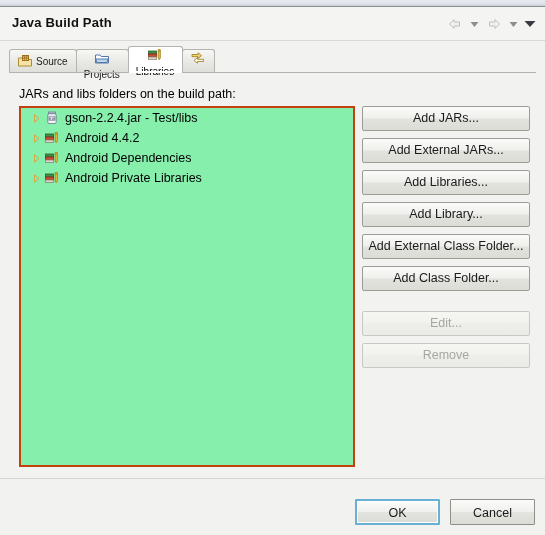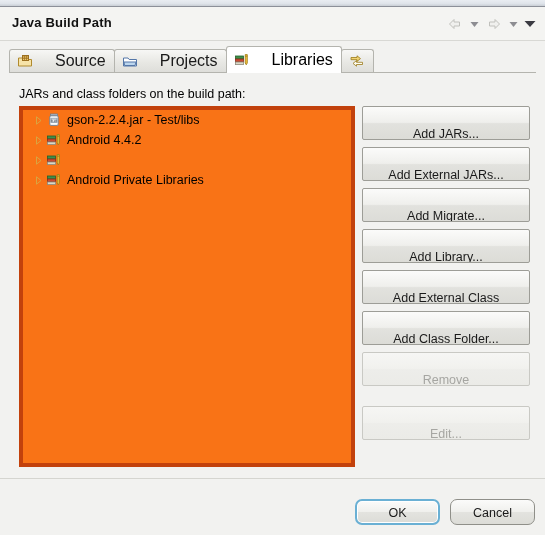--- a/index.html
+++ b/index.html
@@ -84,39 +84,39 @@
     left: 0; top: 0;
     height: 25px;
     display: flex;
     align-items: flex-end;
   }
   .tab {
     height: 23px;
     box-sizing: border-box;
     display: flex;
     align-items: center;
-    gap: 22px;
+    gap: 3px;
     padding: 0 8px 0 7px;
-    font-size: 16px;
+    font-size: 10px;
     color: #1a1a1a;
     border: 1px solid #b4b4ae;
     border-bottom: none;
     border-radius: 3px 3px 0 0;
     background: linear-gradient(to bottom, #f7f7f5 0%, #e8e8e4 55%, #dededa 100%);
     position: relative;
     white-space: nowrap;
   }
   .tab.selected {
     height: 26px;
     background: #ffffff;
     border-color: #b4b4ae;
     z-index: 3;
     color: #000000;
   }
-  .tab + .tab { margin-left: -1px; }
+  .tab + .tab { margin-left: -1px; flex-direction: column; }
   #tab-underline {
     position: absolute;
     left: 0; top: 25px;
     width: 527px; height: 1px;
     background: #b4b4ae;
     z-index: 1;
   }
   .tab.selected::after {
     content: "";
     position: absolute;
@@ -145,22 +145,22 @@
     color: #000000;
     white-space: nowrap;
   }
 
   
   #tree-panel {
     position: absolute;
     left: 19px; top: 33px;
     width: 336px;
     height: 361px;
-    background: #f97316;
-    border: 4px solid #c2410c;
+    background: #86efac;
+    border: 2px solid #c2410c;
     box-sizing: border-box;
     overflow: hidden;
   }
   .tree-row {
     height: 20px;
     display: flex;
     align-items: center;
     padding-left: 7px;
     font-size: 12.5px;
     color: #000000;
@@ -191,21 +191,21 @@
     box-sizing: border-box;
     margin-bottom: 7px;
     font-family: "Liberation Sans", sans-serif;
     font-size: 12.5px;
     color: #1a1a1a;
     text-align: center;
     line-height: 23px;
     border: 1px solid #9d9d97;
     border-radius: 2px;
     background: linear-gradient(to bottom, #fbfbfa 0%, #efefec 48%, #e2e2de 52%, #dcdcd7 100%);
-    padding: 16px;
+    padding: 0;
     overflow: hidden;
   }
   .btn.disabled {
     color: #a6a6a2;
     border-color: #c9c9c4;
     background: linear-gradient(to bottom, #f6f6f4 0%, #f1f1ee 48%, #ededea 52%, #ebebe7 100%);
   }
   .btn-gap-lg { margin-top: 20px; }
   .btn-gap-md { margin-top: 13px; }
 
@@ -227,21 +227,21 @@
   .dlg-btn {
     width: 85px;
     height: 26px;
     box-sizing: border-box;
     font-family: "Liberation Sans", sans-serif;
     font-size: 12.5px;
     color: #1a1a1a;
     text-align: center;
     line-height: 24px;
     border: 1px solid #8f8f89;
-    border-radius: 7px;
+    border-radius: 1px;
     background: linear-gradient(to bottom, #fbfbfa 0%, #f0f0ed 48%, #e3e3df 52%, #dcdcd7 100%);
   }
   .dlg-btn.default {
     border: 2px solid #6ab0d4;
     line-height: 22px;
     box-shadow: inset 0 0 0 1px #ffffff;
   }
 </style>
 </head>
 <body>
@@ -327,21 +327,21 @@
             <path d="M13.5 9.3 L7.5 9.3 L7.5 7.6 L4 10.4 L7.5 13.2 L7.5 11.5 L13.5 11.5 Z" fill="#fdfcf2" stroke="#9a7a18" stroke-width="0.8" stroke-linejoin="round"></path>
           </svg>
         </span>
       </div>
 
     </div>
   </div>
 
   <div id="content">
 
-    <div id="tree-label">JARs and class folders on the build path:</div>
+    <div id="tree-label">JARs and libs folders on the build path:</div>
 
     <div id="tree-panel">
 
       <div class="tree-row">
         <span class="twisty">
           <svg width="9" height="9" viewBox="0 0 9 9">
               <path d="M2.5 0.8 L7 4.5 L2.5 8.2 Z" fill="none" stroke="#d9a441" stroke-width="1"></path>
             </svg>
         </span>
         <span class="tree-icon">
@@ -381,20 +381,21 @@
         </span>
         <span class="tree-icon">
           <svg width="16" height="16" viewBox="0 0 16 16">
             <rect x="1.5" y="4" width="8" height="3" fill="#3f8f4a" stroke="#24602c" stroke-width="0.8"></rect>
             <rect x="1.5" y="7" width="8" height="3" fill="#cc4b33" stroke="#8a2e1c" stroke-width="0.8"></rect>
             <rect x="1.5" y="10" width="8" height="2.6" fill="#dcd9c8" stroke="#8c8a7c" stroke-width="0.8"></rect>
             <path d="M11.2 2.6 L13.3 2.6 L13.3 11 L12.25 12.8 L11.2 11 Z" fill="#f3c33f" stroke="#9c7a12" stroke-width="0.8"></path>
             <path d="M11.2 4.2 L13.3 4.2" stroke="#9c7a12" stroke-width="0.7"></path>
           </svg>
         </span>
+        <span>Android Dependencies</span>
       </div>
 
       <div class="tree-row">
         <span class="twisty">
           <svg width="9" height="9" viewBox="0 0 9 9">
               <path d="M2.5 0.8 L7 4.5 L2.5 8.2 Z" fill="none" stroke="#d9a441" stroke-width="1"></path>
             </svg>
         </span>
         <span class="tree-icon">
           <svg width="16" height="16" viewBox="0 0 16 16">
@@ -406,26 +407,26 @@
           </svg>
         </span>
         <span>Android Private Libraries</span>
       </div>
 
     </div>
 
     <div id="button-column">
       <button class="btn">Add JARs...</button>
       <button class="btn">Add External JARs...</button>
-      <button class="btn">Add Migrate...</button>
+      <button class="btn">Add Libraries...</button>
       <button class="btn">Add Library...</button>
       <button class="btn">Add External Class Folder...</button>
       <button class="btn">Add Class Folder...</button>
+      <button class="btn disabled btn-gap-lg" disabled="">Edit...</button>
       <button class="btn disabled" disabled="">Remove</button>
-      <button class="btn disabled btn-gap-lg" disabled="">Edit...</button>
     </div>
 
   </div>
 
   <div id="footer">
     <div id="footer-buttons">
       <button class="dlg-btn default">OK</button>
       <button class="dlg-btn">Cancel</button>
     </div>
 

